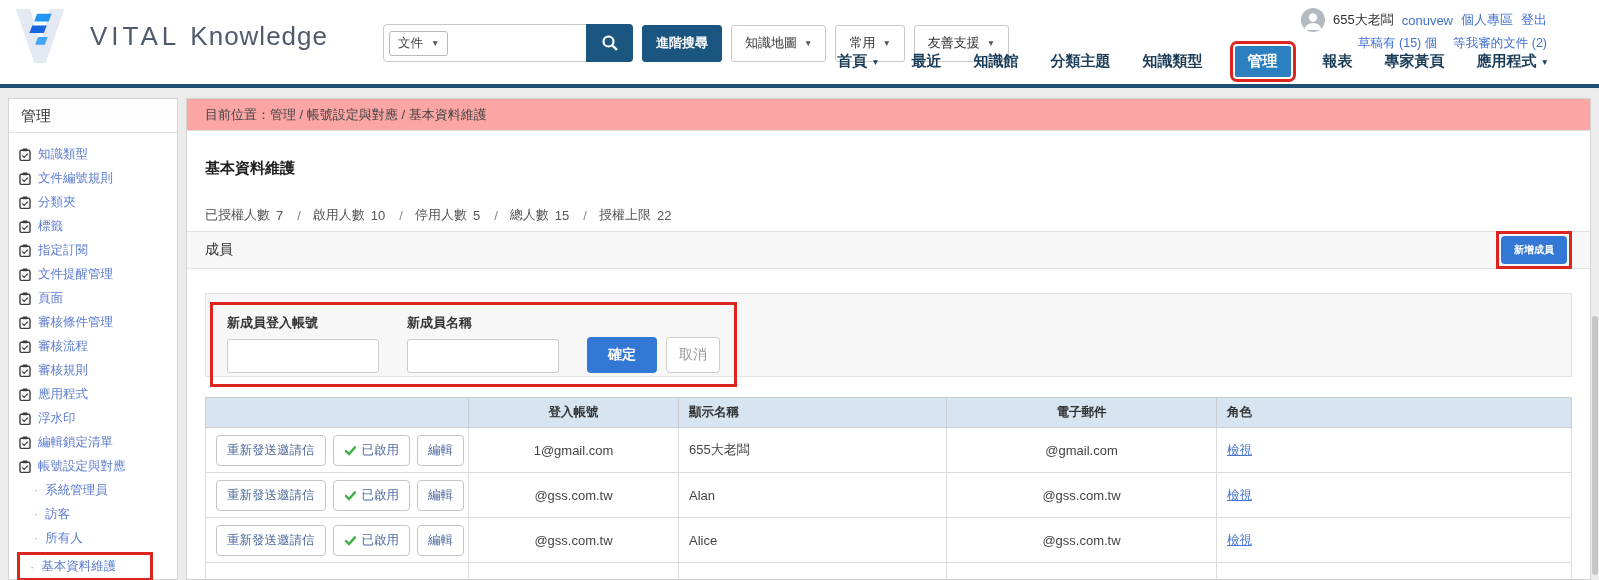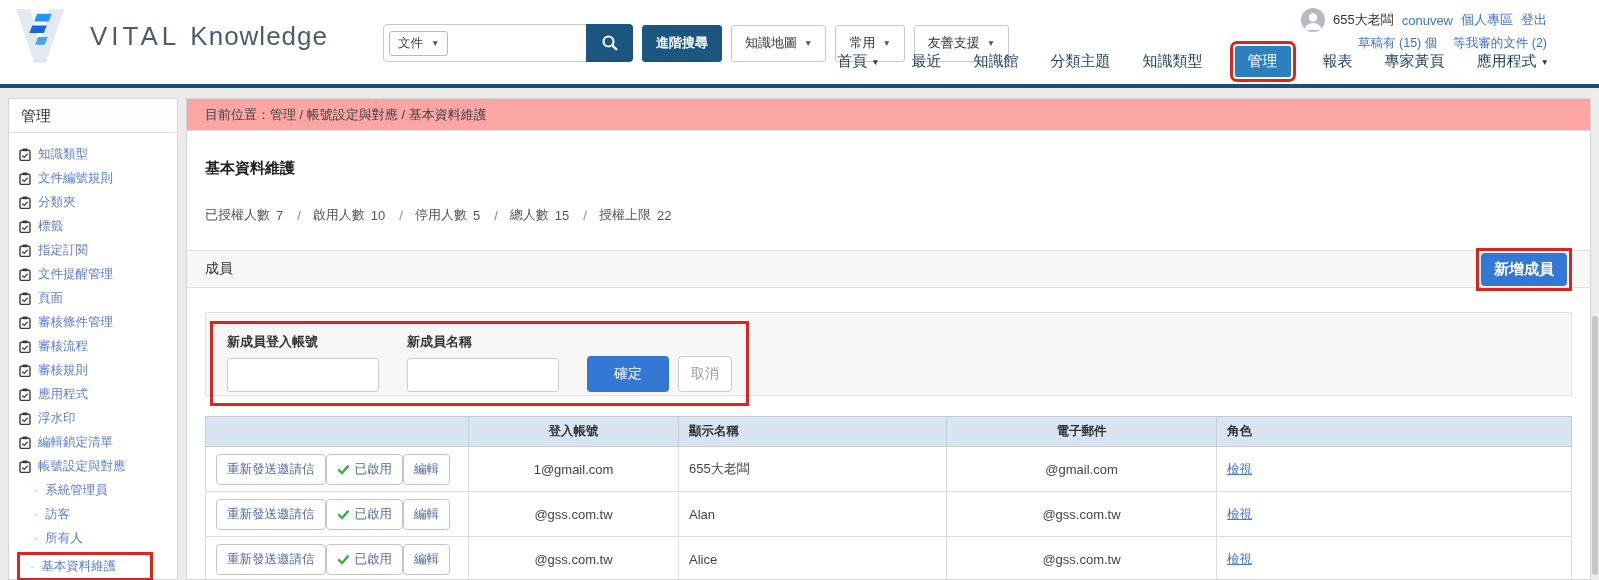--- a/index.html
+++ b/index.html
@@ -39,21 +39,21 @@
   }
   .hdr-btn.primary { background:#1a5680; color:#fff; font-weight:bold; border:1px solid #1a5680; }
   .hdr-btn.ghost { background:#fff; border:1px solid #c9c9c9; color:#333; }
   .user-area { position:absolute; right:52px; top:8px; font-size:13px; }
   .user-row1 { display:flex; align-items:center; gap:8px; justify-content:flex-end; }
   .user-row2 { margin-top:3px; display:flex; gap:16px; justify-content:flex-end; font-size:12.5px; }
   .blue-link { color:#3f6fd1; text-decoration:none; cursor:pointer; }
   .user-name { color:#333; }
   .main-nav {
     position:absolute; right:50px; bottom:7px; display:flex; align-items:center; gap:32px;
-    font-size:15px; font-weight:normal; color:#1c3d5a;
+    font-size:15px; font-weight:bold; color:#1c3d5a;
   }
   .nav-item { cursor:pointer; display:flex; align-items:center; gap:4px; }
   .nav-item.active {
     background:#2d80c0; color:#fff; padding:6px 13px; border-radius:2px;
   }
   .nav-item.annotated { outline:3px solid #dc2420; outline-offset:2px; }
   
   .sidebar {
     position:absolute; left:8px; top:98px; width:170px; height:482px;
     background:#fff; border:1px solid #d4d4d4;
@@ -75,66 +75,66 @@
   .breadcrumb {
     height:32px; line-height:31px; background:#fca5a5; border-bottom:1px solid #ddd;
     padding-left:18px; font-size:13px; color:#444;
   }
   .page-title { margin:28px 0 0 18px; font-size:15px; font-weight:bold; color:#222; }
   .stats { margin:28px 0 0 18px; font-size:13px; color:#555; display:flex; align-items:center; }
   .stat-label { margin-right:6px; }
   .stat-value { margin-right:2px; }
   .stat-sep { color:#888; margin:0 12px; }
   .section-bar {
-    margin-top:26px; height:38px; background:#f7f7f7;
+    margin-top:7px; height:38px; background:#f7f7f7;
     border-top:1px solid #e2e2e2; border-bottom:1px solid #e2e2e2;
     display:flex; align-items:center; padding:0 18px;
   }
   .section-title { font-size:14px; color:#333; }
   .add-btn-wrap { margin-left:auto; border:3px solid #dc2420; padding:2px; background:transparent; }
   .add-btn {
     background:#3478d6; color:#fff; border:none; border-radius:4px;
-    padding:7px 13px; font-size:15px; font-weight:bold; cursor:pointer; white-space:nowrap;
+    padding:7px 13px; font-size:10px; font-weight:bold; cursor:pointer; white-space:nowrap;
   }
   .form-panel {
     margin:24px 18px 0 18px; background:#f7f7f7; border:1px solid #e3e3e3;
     height:84px; position:relative;
   }
   .form-ann {
     position:absolute; left:4px; top:8px; border:3px solid #dc2420;
     padding:9px 14px 11px 14px; display:flex; gap:28px; align-items:flex-end;
   }
   .field-label { display:block; font-size:13px; font-weight:bold; color:#333; margin-bottom:7px; }
   .field-input {
     width:152px; height:34px; border:1px solid #ccc; border-radius:3px;
     font-size:13px; padding:0 8px; background:#fff; outline:none;
   }
   .form-actions { display:flex; gap:9px; align-items:flex-end; }
   .btn-confirm {
-    width:82px; height:36px; background:#3478d6; color:#fff; border:none;
-    border-radius:4px; font-size:14px; font-weight:normal; cursor:pointer;
+    width:70px; height:36px; background:#3478d6; color:#fff; border:none;
+    border-radius:4px; font-size:14px; font-weight:bold; cursor:pointer;
   }
   .btn-cancel {
     width:54px; height:36px; background:#fff; border:1px solid #ccc;
     border-radius:4px; color:#999; font-size:14px; cursor:pointer;
   }
   
   .member-table {
     margin:20px 18px 0 18px; border-collapse:collapse; width:calc(100% - 36px); table-layout:fixed;
   }
   .member-table th {
     background:#d7e5f2; border:1px solid #c9cdd2; font-size:12.5px; color:#333;
     text-align:left; padding:6px 10px; font-weight:bold; height:27px;
   }
   .member-table td {
     border:1px solid #dcdcdc; background:#fff; font-size:13px; color:#444;
     padding:4px 10px; height:45px; overflow:hidden;
   }
   .member-table td.center, .member-table th.center { text-align:center; }
-  .cell-actions { display:flex; align-items:center; }
+  .cell-actions { display:flex; gap:7px; align-items:center; }
   .tbl-btn {
     background:#fff; border:1px solid #c5c5c5; border-radius:4px; color:#4f6b9e;
     font-size:12.5px; padding:6px 10px; display:flex; align-items:center; gap:5px;
     cursor:pointer; white-space:nowrap;
   }
   .role-link { color:#4a77d4; text-decoration:underline; font-size:12.5px; cursor:pointer; }
   .display-name { color:#333; }
   
   .scrollbar { position:absolute; right:0; top:92px; bottom:0; width:8px; background:#ececec; }
   .scroll-thumb { position:absolute; top:46%; left:1px; width:6px; height:53%; background:#c6c6c6; border-radius:3px; }

